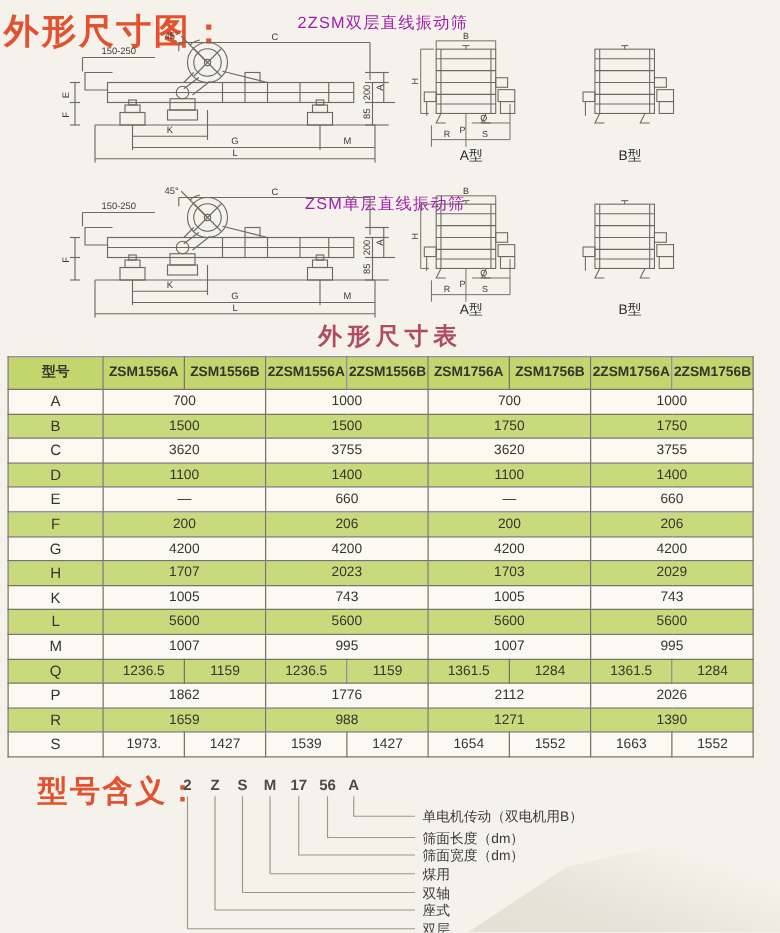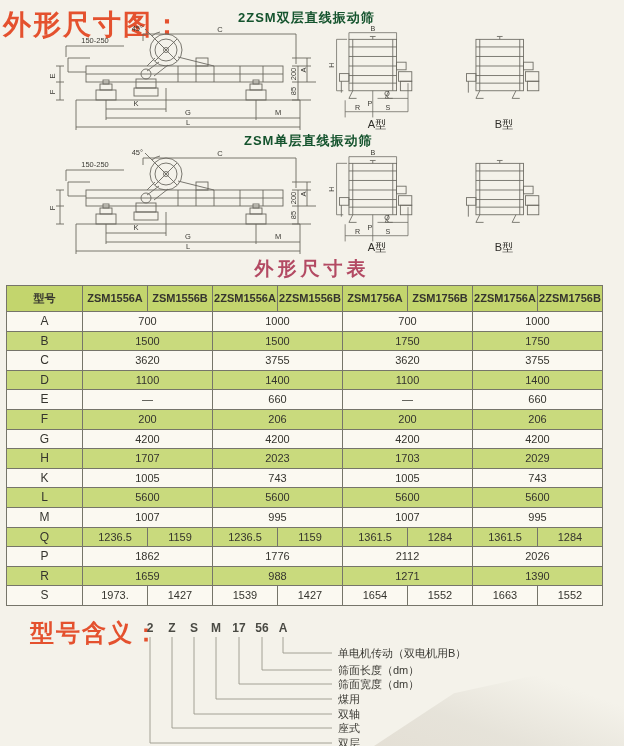--- a/index.html
+++ b/index.html
@@ -1,21 +1,21 @@
 <!DOCTYPE html>
 <html style="--paper: #f4f2ea; --heading_red: #e4512e; --table_title_red: #b34a63; --header_green: #c3d56d; --row_green: #c9da7d; --row_white: #fbf9f1; --ink: #3b3a34;"><head>
 <meta charset="utf-8">
 <style>
   html,body{margin:0;padding:0;}
   body{width:624px;height:746px;overflow:hidden;position:relative;
        font-family:"Liberation Sans","DejaVu Sans",sans-serif;
        background:var(--paper,#f4f2ea);color:var(--ink,#3b3a34);}
   .abs{position:absolute;}
   .heading-red{font-size:28px;font-weight:bold;color:var(--heading_red,#e4512e);letter-spacing:2px;}
-  .drawing-title{font-size:13px;font-weight:bold;color:#14532d;letter-spacing:1px;}
+  .drawing-title{font-size:13px;font-weight:normal;color:#a21caf;letter-spacing:1px;}
   .table-title{width:624px;text-align:center;font-size:19px;font-weight:bold;
                color:var(--table_title_red,#b34a63);letter-spacing:4px;}
   .cap{font-size:11px;font-weight:normal;color:#2e2d28;width:50px;text-align:center;}
   svg{position:absolute;overflow:visible;}
   svg text{font-family:"Liberation Sans","DejaVu Sans",sans-serif;}
   .dim{font-size:7.5px;fill:var(--ink,#3b3a34);text-anchor:middle;stroke:none;}
   .dim.end{text-anchor:end;}
   .code{font-size:12px;font-weight:bold;fill:#4a4a44;text-anchor:middle;}
   .mlabel{font-size:11px;fill:#3b3a34;text-anchor:start;}
   .lead{fill:none;stroke:#9a978d;stroke-width:0.9;}
@@ -173,21 +173,21 @@
   <text x="63" y="88" class="dim">S</text>
 </svg>
 
 <svg class="endview" style="left:455px;top:26px" width="100" height="100" viewBox="0 0 105 105">
   <use href="#g-end"></use>
 </svg>
 
 <div class="abs cap" style="left:352px;top:117px">A型</div>
 <div class="abs cap" style="left:479px;top:117px">B型</div>
 
-<div class="abs drawing-title" style="left:244px;top:132px">ZSM单层直线振动筛</div>
+<div class="abs drawing-title" style="left:244px;top:154px">ZSM单层直线振动筛</div>
 
 <svg class="sideview" style="left:48px;top:146px" width="270" height="112" viewBox="0 0 270 112">
   <use href="#g-side"></use>
   <text x="172" y="10" class="dim">C</text>
   <text x="95" y="9" class="dim end">45°</text>
   <text x="47" y="21" class="dim">150-250</text>
   <text x="7" y="62" class="dim" transform="rotate(-90 7 62)">F</text>
   <text x="88" y="84" class="dim">K</text>
   <text x="140" y="93" class="dim">G</text>
   <text x="230" y="93" class="dim">M</text>

